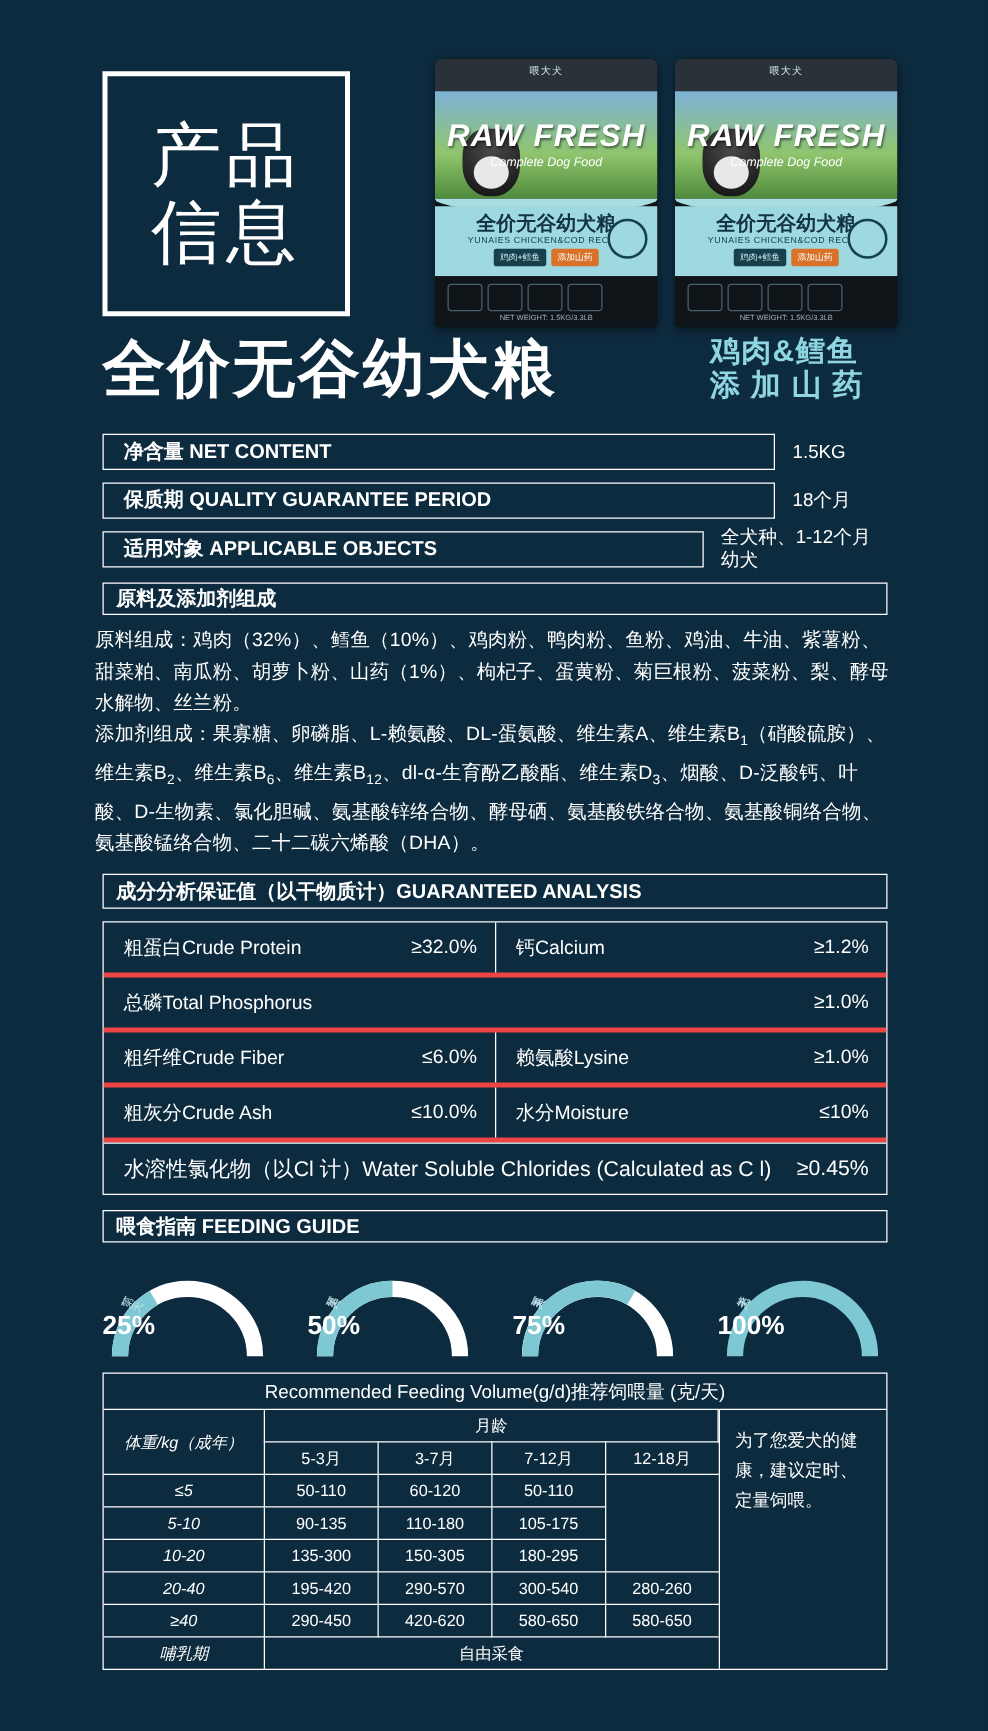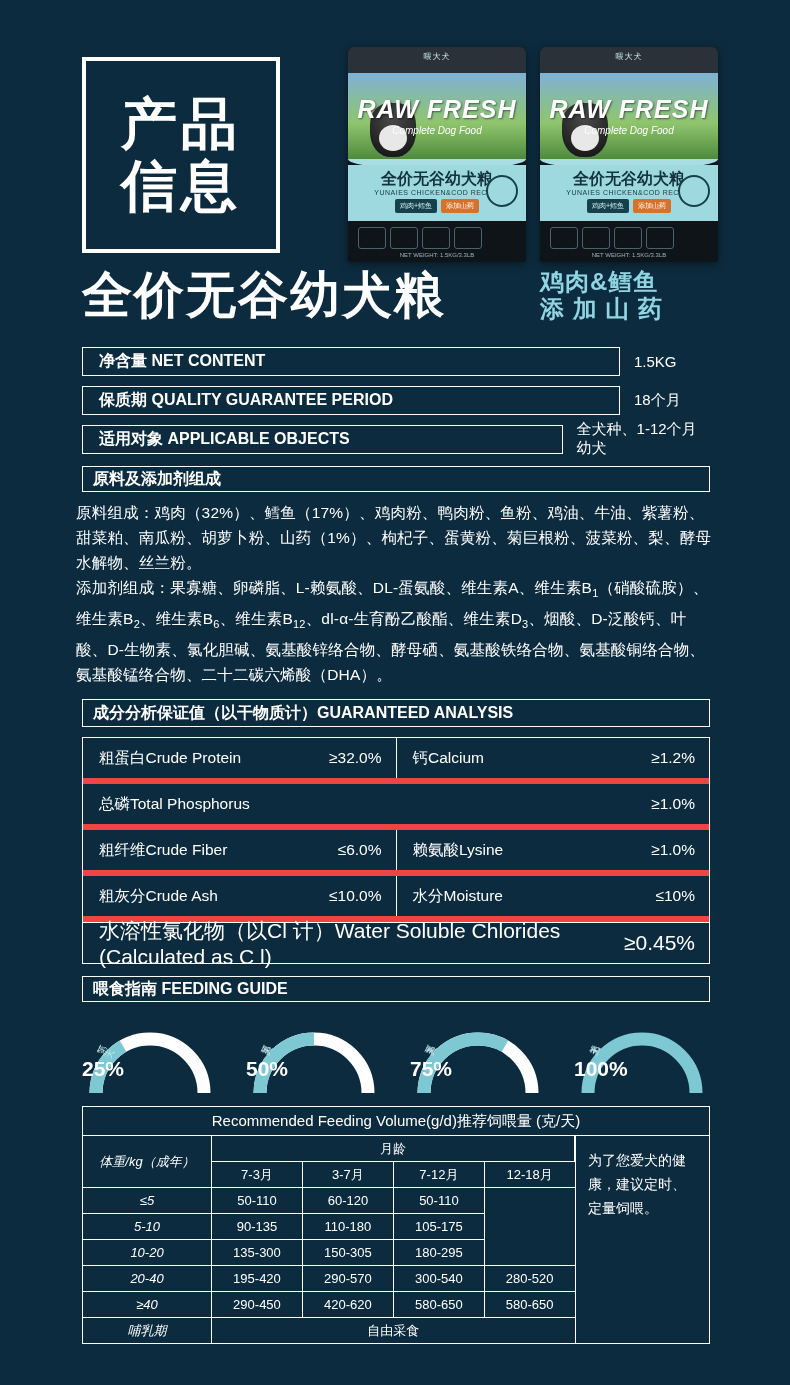--- a/index.html
+++ b/index.html
@@ -14,21 +14,21 @@
   .page{position:relative;width:790px;height:1385px;}
 
   
   .header{position:relative;height:262px;}
   .title-box{
     position:absolute;left:82px;top:57px;width:198px;height:196px;
     border:4px solid #ffffff;box-sizing:border-box;
     display:flex;flex-direction:column;justify-content:center;align-items:center;
   }
   .title-box .t1,.title-box .t2{
-    font-weight:bold;font-size:56px;line-height:62px;letter-spacing:4px;
+    font-weight:normal;font-size:56px;line-height:62px;letter-spacing:4px;
   }
   .packs{
     position:absolute;left:348px;top:44px;width:372px;height:218px;
     display:flex;gap:14px;align-items:flex-end;
   }
   .pack{
     width:178px;height:215px;border-radius:6px 6px 4px 4px;
     background:#0f1418;position:relative;overflow:hidden;
     box-shadow:0 2px 8px rgba(0,0,0,.45);
   }
@@ -100,21 +100,21 @@
 
   
   .namebar{
     position:relative;height:66px;margin-top:4px;
   }
   .prodname{
     position:absolute;left:82px;top:0;font-size:50px;font-weight:bold;letter-spacing:2px;
     line-height:58px;
   }
   .flavor{
-    position:absolute;left:540px;top:2px;color:#8fd6e2;font-size:24px;line-height:27px;
+    position:absolute;left:568px;top:2px;color:#8fd6e2;font-size:24px;line-height:27px;
     font-weight:bold;letter-spacing:1px;
   }
 
   
   .specs{margin:14px 0 0 82px;width:628px;}
   .spec-row{display:flex;align-items:center;height:30px;margin-bottom:9px;}
   .spec-label{
     width:538px;height:29px;border:1.5px solid #ffffff;box-sizing:border-box;
     display:flex;align-items:center;padding-left:16px;font-size:16px;font-weight:bold;
   }
@@ -131,30 +131,30 @@
   .ingr{
     margin:8px 0 0 76px;width:640px;font-size:15.5px;line-height:25px;letter-spacing:.2px;
   }
   .ingr p{margin:0;}
   sub{font-size:11px;}
 
   
   .analysis{
     margin:10px 0 0 82px;width:628px;border:1.5px solid #ffffff;box-sizing:border-box;
   }
-  .an-row{display:flex;border-bottom:6px solid #ef4444;height:40px;}
+  .an-row{display:flex;border-bottom:4px solid #ef4444;height:40px;}
   .an-row:last-child{border-bottom:none;}
   .an-cell{
     flex:1;display:flex;align-items:center;justify-content:space-between;
     padding:0 14px 0 16px;font-size:15.5px;
   }
   .an-cell.left{border-right:1px solid #ffffff;}
   .an-full{
-    display:flex;align-items:center;justify-content:flex-end;
-    padding:0 14px 0 16px;font-size:21px;height:40px;
+    display:flex;align-items:center;justify-content:space-between;
+    padding:0 14px 0 16px;font-size:17px;height:40px;
   }
 
   
   .gauges{
     margin:18px 0 0 82px;width:628px;height:80px;display:flex;justify-content:space-between;
     align-items:center;
   }
   .gauge{position:relative;width:136px;height:78px;}
   .gauge svg{position:absolute;left:0;top:0;}
   .gauge .pct{
@@ -275,21 +275,21 @@
       <div class="spec-value">18个月</div>
     </div>
     <div class="spec-row">
       <div class="spec-label">适用对象 APPLICABLE OBJECTS</div>
       <div class="spec-value">全犬种、1-12个月幼犬</div>
     </div>
   </div>
 
   <div class="sec-head">原料及添加剂组成</div>
   <div class="ingr">
-    <p>原料组成：鸡肉（32%）、鳕鱼（17%）、鸡肉粉、鸭肉粉、鱼粉、鸡油、牛油、紫薯粉、甜菜粕、南瓜粉、胡萝卜粉、山药（1%）、枸杞子、蛋黄粉、菊巨根粉、菠菜粉、梨、酵母水解物、丝兰粉。</p>
+    <p>原料组成：鸡肉（32%）、鳕鱼（10%）、鸡肉粉、鸭肉粉、鱼粉、鸡油、牛油、紫薯粉、甜菜粕、南瓜粉、胡萝卜粉、山药（1%）、枸杞子、蛋黄粉、菊巨根粉、菠菜粉、梨、酵母水解物、丝兰粉。</p>
     <p><span>添加剂组成：果寡糖、卵磷脂、L-赖氨酸、DL-蛋氨酸、维生素A、维生素B</span><sub>1</sub><span>（硝酸硫胺）、维生素B</span><sub>2</sub><span>、维生素B</span><sub>6</sub><span>、维生素B</span><sub>12</sub><span>、dl-α-生育酚乙酸酯、维生素D</span><sub>3</sub><span>、烟酸、D-泛酸钙、叶酸、D-生物素、氯化胆碱、氨基酸锌络合物、酵母硒、氨基酸铁络合物、氨基酸铜络合物、氨基酸锰络合物、二十二碳六烯酸（DHA）。</span></p>
   </div>
 
   <div class="sec-head tall">成分分析保证值（以干物质计）GUARANTEED ANALYSIS</div>
   <div class="analysis">
     <div class="an-row">
       <div class="an-cell left">
         <span>粗蛋白Crude Protein</span>
         <span>≥32.0%</span>
       </div>
@@ -372,21 +372,21 @@
     <div class="feed-title">Recommended Feeding Volume(g/d)推荐饲喂量 (克/天)</div>
     <div class="feed-body">
       <div class="feed-left">
         <table class="feed">
           <tbody>
               <tr>
             <th class="first-col nb-left nb-top" rowspan="2">体重/kg（成年）</th>
             <th class="nb-top" colspan="4">月龄</th>
           </tr>
           <tr>
-            <th>7-3月</th>
+            <th>5-3月</th>
             <th>3-7月</th>
             <th>7-12月</th>
             <th style="border-right:none;">12-18月</th>
           </tr>
           <tr>
             <td class="nb-left">≤5</td>
             <td>50-110</td>
             <td>60-120</td>
             <td>50-110</td>
             <td style="border-right:none;border-top:none;border-bottom:none;"></td>
@@ -403,21 +403,21 @@
             <td>135-300</td>
             <td>150-305</td>
             <td>180-295</td>
             <td style="border-right:none;border-top:none;"></td>
           </tr>
           <tr>
             <td class="nb-left">20-40</td>
             <td>195-420</td>
             <td>290-570</td>
             <td>300-540</td>
-            <td style="border-right:none;">280-520</td>
+            <td style="border-right:none;">280-260</td>
           </tr>
           <tr>
             <td class="nb-left">≥40</td>
             <td>290-450</td>
             <td>420-620</td>
             <td>580-650</td>
             <td style="border-right:none;">580-650</td>
           </tr>
           <tr>
             <td class="nb-left" style="border-bottom:none;">哺乳期</td>

